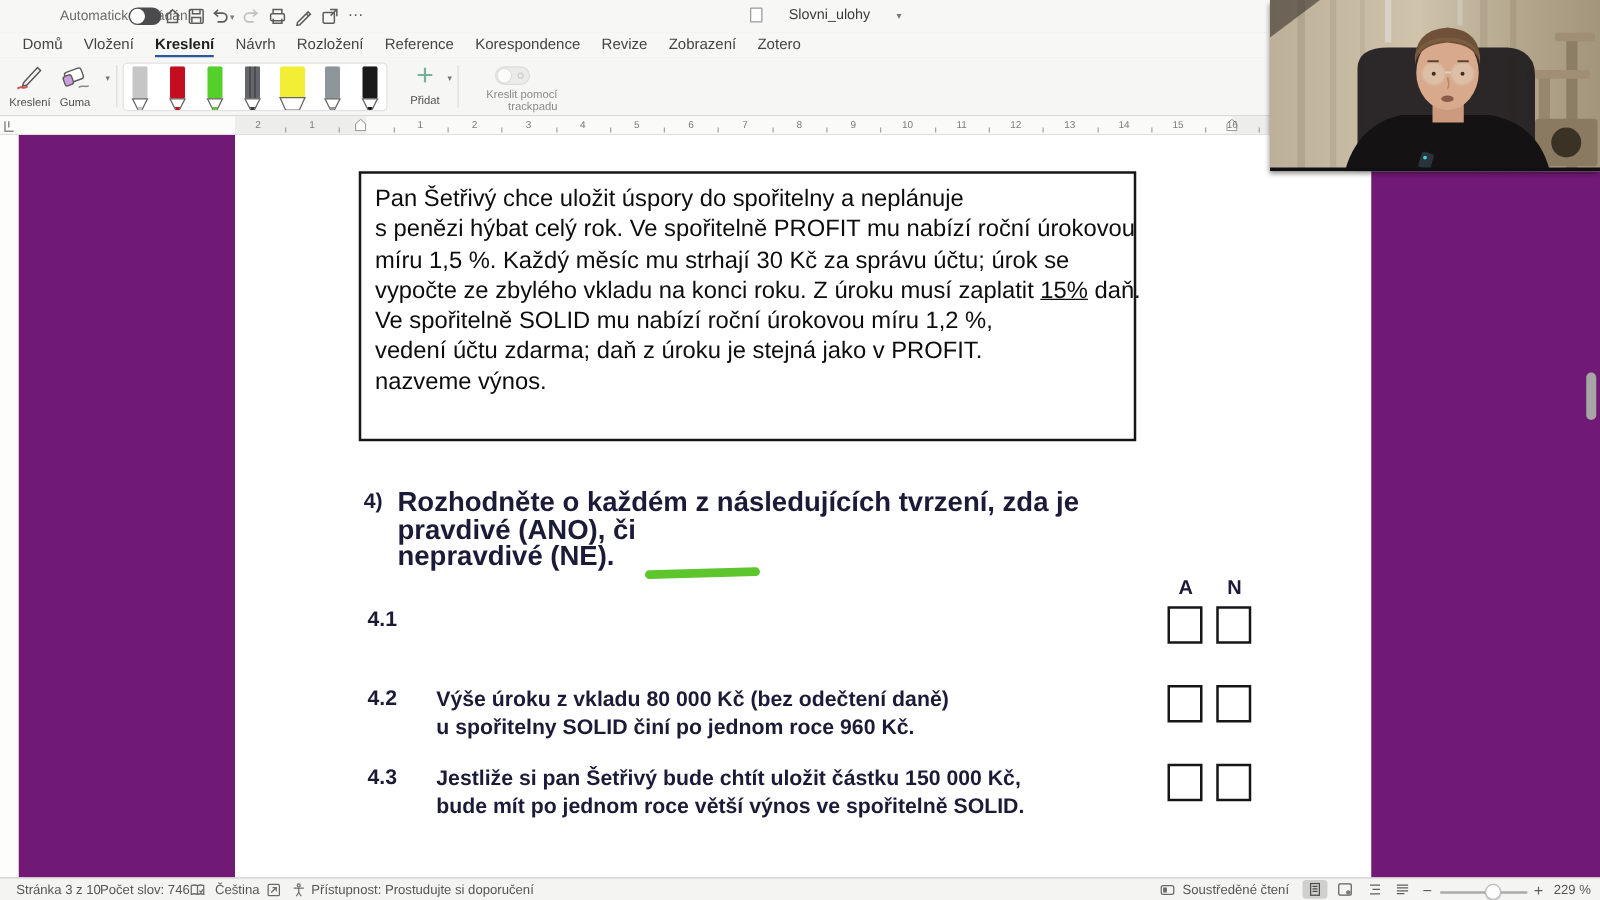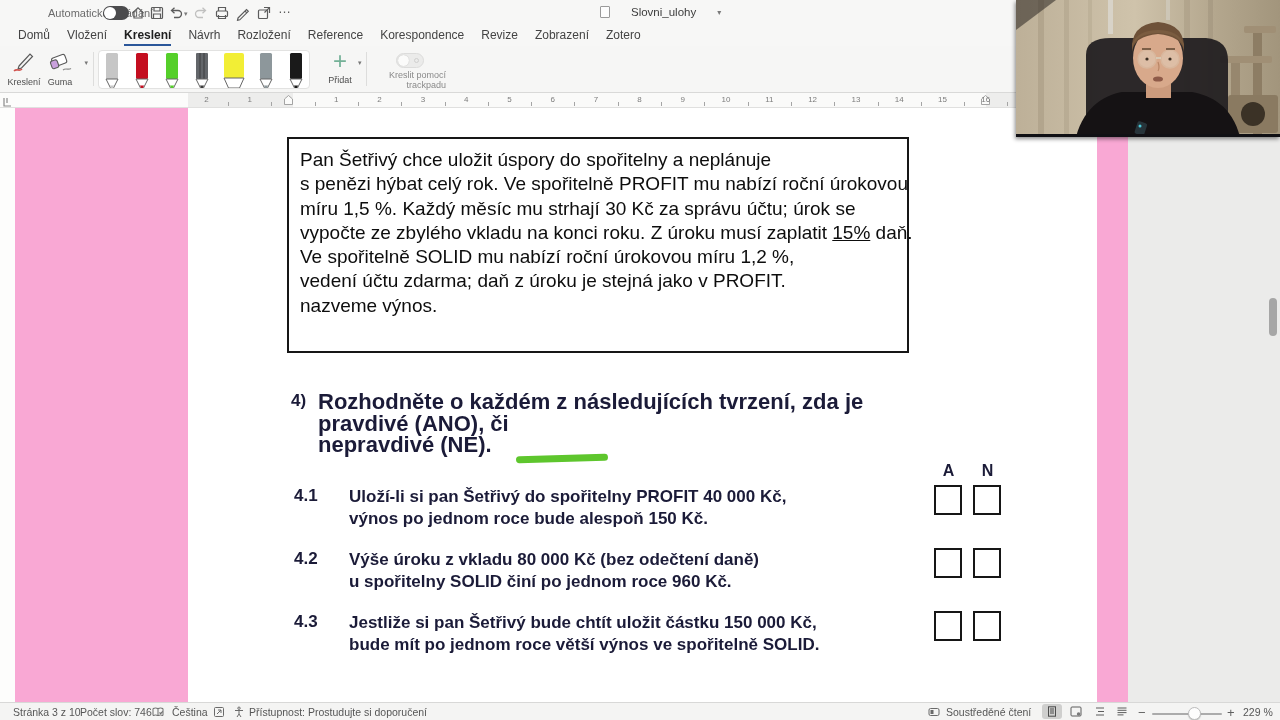--- a/index.html
+++ b/index.html
@@ -44,21 +44,21 @@
   
   #rulerrow { position:absolute; left:0; top:93px; width:1280px; height:15px; background:#fcfcfb; border-bottom:1px solid #e0e0df; }
   #ruler-band { position:absolute; left:188px; top:0; width:909px; height:14px; background:#ededec; }
   #ruler-active { position:absolute; left:105px; top:0; width:693px; height:14px; background:#fafaf9; }
   .rnum { position:absolute; top:2px; width:12px; text-align:center; font-size:8px; color:#7c7c7c; }
   .rtick { position:absolute; top:9px; width:1px; height:4px; background:#a5a5a5; }
   .rmarker { position:absolute; top:2px; width:9px; height:10px; }
   .tabsel { position:absolute; left:2px; top:1px; width:11px; height:12px; color:#8a8a8a; }
 
   
-  #canvas { position:absolute; left:0; top:108px; width:1128px; height:594px; background:#f9a8d4; }
+  #canvas { position:absolute; left:0; top:108px; width:1280px; height:594px; background:#701a75; }
   #vruler { position:absolute; left:0; top:0; width:15px; height:594px; background:#fdfdfc; }
   #page { position:absolute; left:188px; top:0; width:909px; height:594px; background:#ffffff; }
   #scroll-thumb { position:absolute; left:1269px; top:190px; width:8px; height:38px; border-radius:4px; background:#a6a6a6; }
 
   .textbox { position:absolute; left:99px; top:29px; width:622px; height:216px; border:2px solid #161616; padding:9px 0 0 11px; }
   .boxline { font-size:19px; line-height:24.3px; color:#0d0d0d; white-space:nowrap; }
   .u { text-decoration:underline; }
 
   .q-num { position:absolute; left:103px; top:283px; font-size:17px; font-weight:bold; color:#1b1b38; }
   .q-text { position:absolute; left:130px; top:283px; width:640px; font-size:22px; line-height:21.7px; font-weight:bold; color:#1b1b38; }
@@ -305,24 +305,20 @@
       <div class="q-text">
         <div>Rozhodněte o každém z následujících tvrzení, zda je pravdivé (ANO), či</div>
         <div>nepravdivé (NE).</div>
       </div>
       <div class="marker-stroke" style="background: rgb(94, 198, 45);"></div>
 
       <span class="an-head" style="left:746px">A</span>
       <span class="an-head" style="left:785px">N</span>
 
       <div class="item-num" style="top:378px">4.1</div>
-      <div class="item-text" style="top:378px">
-        <div>Uloží-li si pan Šetřivý do spořitelny PROFIT 40 000 Kč,</div>
-          <div>výnos po jednom roce bude alespoň 150 Kč.</div>
-      </div>
       <div class="ansbox" style="left:746px;top:377px"></div>
       <div class="ansbox" style="left:785px;top:377px"></div>
 
       <div class="item-num" style="top:441px">4.2</div>
       <div class="item-text" style="top:441px">
         <div>Výše úroku z vkladu 80 000 Kč (bez odečtení daně)</div>
           <div>u spořitelny SOLID činí po jednom roce 960 Kč.</div>
       </div>
       <div class="ansbox" style="left:746px;top:440px"></div>
       <div class="ansbox" style="left:785px;top:440px"></div>

